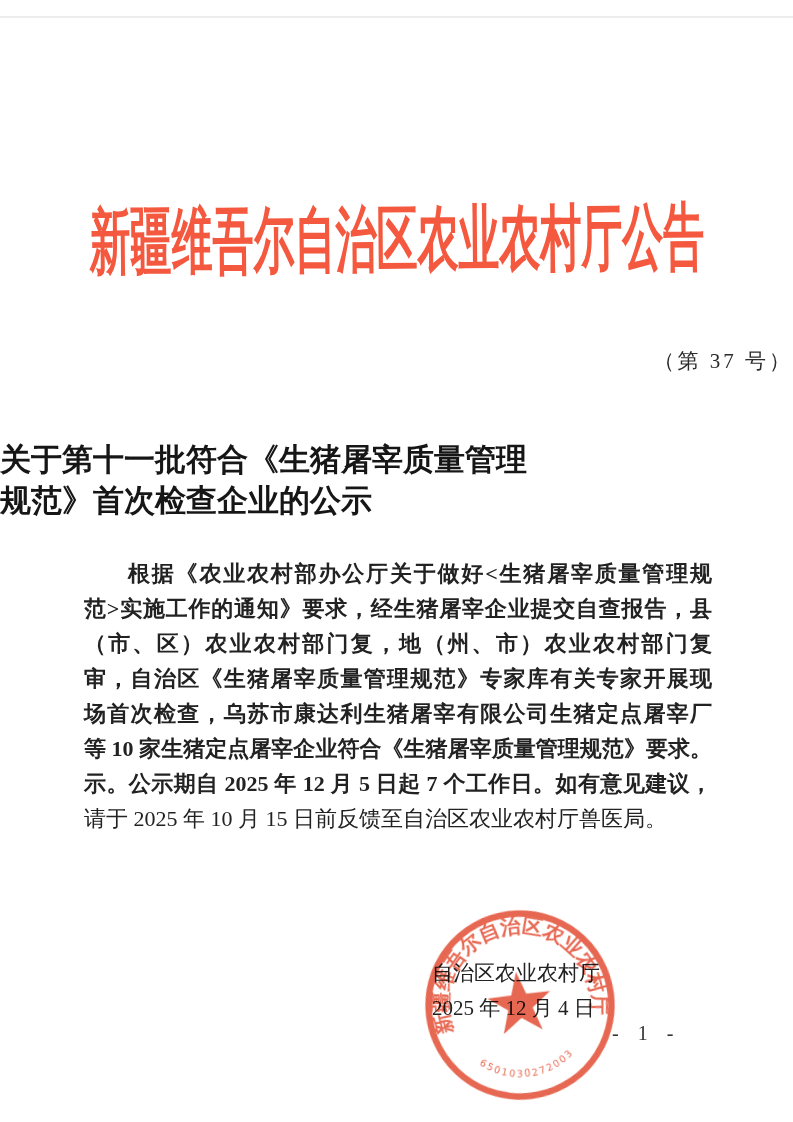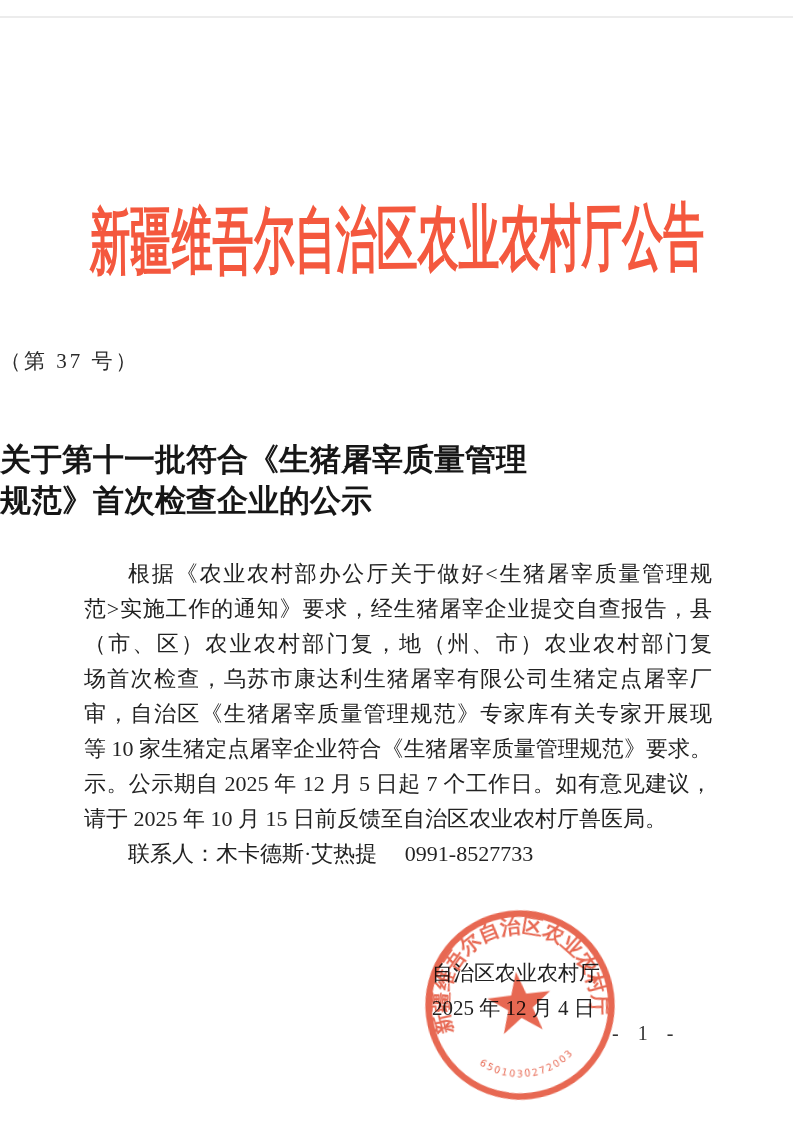--- a/index.html
+++ b/index.html
@@ -16,33 +16,33 @@
   .doc-title {
     position:absolute; top:176px; left:0; width:100%;
     text-align:center; white-space:nowrap;
     font-size:41px; font-weight:bold; letter-spacing:0px;
     color:var(--title-red,#f4583e);
     transform:rotate(-0.5deg) scaleY(1.75);
     transform-origin:50% 0;
   }
   .issue-no {
     position:absolute; top:331px; left:0; width:100%;
-    text-align:left; font-size:21px; letter-spacing:3px; color:#2a2a2a;
+    text-align:right; font-size:21px; letter-spacing:3px; color:#2a2a2a;
   }
   .heading {
     position:absolute; top:423px; left:0; width:100%;
     text-align:left; font-weight:bold; font-size:31px; line-height:41px;
     color:#161616;
   }
   .body-text {
     position:absolute; top:540px; left:84px; width:628px;
     font-size:22px; line-height:35px; color:#222;
   }
   .bl { white-space:pre-wrap; }
-  .jl { text-align:justify; text-align-last:justify; }
+  .jl { text-align:justify; text-align-last:justify;font-weight:bold; }
   .ind { text-indent:2em; }
   .signature {
     position:absolute; left:432px; top:940px;
     font-size:21px; line-height:35px; color:#222; white-space:nowrap;
   }
   .page-number {
     position:absolute; left:612px; top:1006px;
     font-size:20px; letter-spacing:7px; color:#333; white-space:nowrap;
   }
   .seal {
@@ -69,26 +69,25 @@
 
   <div class="heading">
     <div>关于第十一批符合《生猪屠宰质量管理</div>
     <div>规范》首次检查企业的公示</div>
   </div>
 
   <div class="body-text">
     <div class="bl jl ind">根据《农业农村部办公厅关于做好&lt;生猪屠宰质量管理规</div>
     <div class="bl jl">范&gt;实施工作的通知》要求，经生猪屠宰企业提交自查报告，县</div>
     <div class="bl jl">（市、区）农业农村部门复，地（州、市）农业农村部门复</div>
+    <div class="bl jl">审，自治区《生猪屠宰质量管理规范》专家库有关专家开展现</div>
     <div class="bl jl">场首次检查，乌苏市康达利生猪屠宰有限公司生猪定点屠宰厂</div>
-    <div class="bl jl">审，自治区《生猪屠宰质量管理规范》专家库有关专家开展现</div>
     <div class="bl jl">等 10 家生猪定点屠宰企业符合《生猪屠宰质量管理规范》要求。</div>
     <div class="bl jl">示。公示期自 2025 年 12 月 5 日起 7 个工作日。如有意见建议，</div>
     <div class="bl">请于 2025 年 10 月 15 日前反馈至自治区农业农村厅兽医局。</div>
-    <div class="bl ind">联系人：木卡德斯·艾热提　 0991-8527733</div>
   </div>
 
   <div class="signature">
     <div>自治区农业农村厅</div>
     <div>2025 年 12 月 4 日</div>
   </div>
 
   <svg class="seal" viewBox="0 0 210 210" xmlns="http://www.w3.org/2000/svg">
     <defs>
       <path id="arcTop" d="M 31.7 131.5 A 78 78 0 1 1 178.3 131.5" fill="none"></path>

